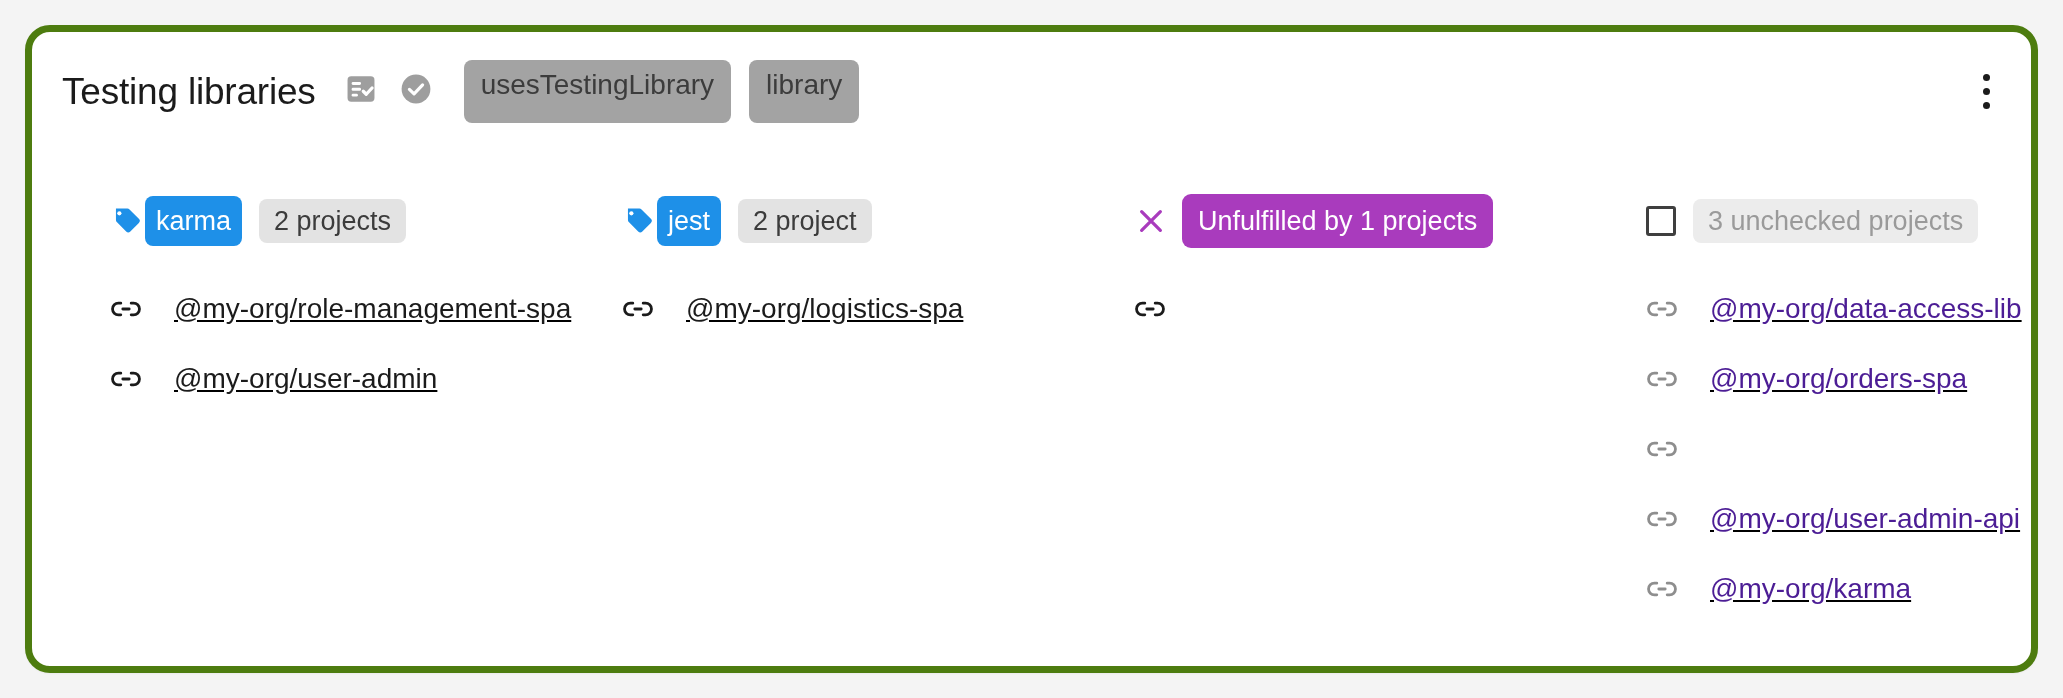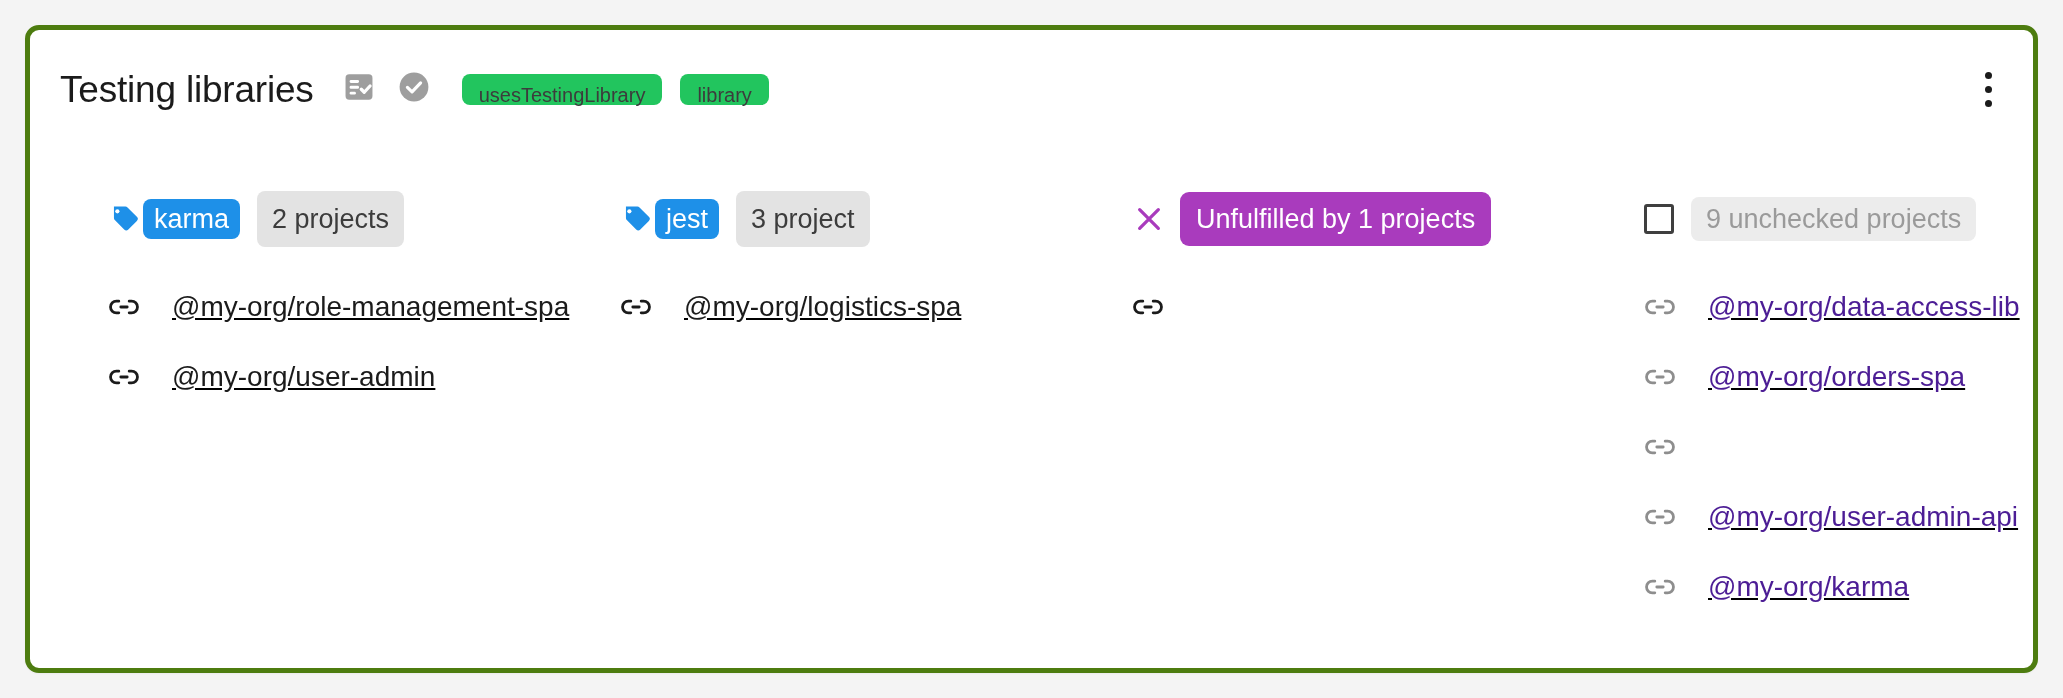--- a/index.html
+++ b/index.html
@@ -21,22 +21,22 @@
   }
 
   
   .card {
     position: absolute;
     left: 25px;
     top: 25px;
     width: 2013px;
     height: 648px;
     background: #ffffff;
-    border: 5px solid #4d7c0f;
-    border-radius: 14px;
+    border: 7px solid #4d7c0f;
+    border-radius: 25px;
     box-shadow: 0 1px 2px rgba(0,0,0,0.04);
   }
 
   
   .card-header {
     position: absolute;
     left: 0; top: 0;
     width: 100%;
     height: 118px;
     display: flex;
@@ -63,26 +63,26 @@
   .icon-gray { display: block; }
 
   .header-chips {
     display: flex;
     align-items: center;
     gap: 18px;
     margin-left: 30px;
   }
 
   .chip {
-    background: #22c55e;
+    background: #a3a3a3;
     border-radius: 8px;
     color: #3c3c3c;
-    font-size: 20px;
-    line-height: 1;
-    padding: 11px 17px 0 17px;
+    font-size: 28px;
+    line-height: 1;
+    padding: 11px 17px 24px 17px;
     white-space: nowrap;
   }
 
   .kebab {
     margin-left: auto;
     width: 34px;
     height: 46px;
     display: flex;
     flex-direction: column;
     align-items: center;
@@ -115,21 +115,21 @@
   .badge-row {
     display: flex;
     align-items: center;
     height: 54px;
     margin-top: 44px;
   }
 
   .tag-badge {
     display: flex;
     align-items: stretch;
-    height: 40px;
+    height: 50px;
   }
   .tag-icon {
     display: flex;
     align-items: center;
     margin-right: 1px;
   }
   .tag-label {
     background: #1e90e8;
     color: #ffffff;
     font-size: 27px;
@@ -141,21 +141,21 @@
     white-space: nowrap;
   }
 
   .count-chip {
     background: #e3e3e3;
     color: #3c3c3c;
     font-size: 27px;
     line-height: 1;
     border-radius: 8px;
     padding: 0 15px;
-    height: 56px;
+    height: 44px;
     display: flex;
     align-items: center;
     margin-left: 17px;
     white-space: nowrap;
   }
 
   .x-icon { display: flex; align-items: center; margin-right: 14px; }
 
   .purple-badge {
     background: #a93bbd;
@@ -303,21 +303,21 @@
         <div class="badge-row">
           <div class="tag-badge">
             <span class="tag-icon">
               <svg width="34" height="34" viewBox="0 0 24 24">
                 <path d="M3.2 3.2h9.1c.55 0 1.08.22 1.47.61l6.6 6.6a2.08 2.08 0 0 1 0 2.94l-6.02 6.02a2.08 2.08 0 0 1-2.94 0l-6.6-6.6a2.08 2.08 0 0 1-.61-1.47V3.2z" fill="#1e90e8"></path>
                 <circle cx="6.6" cy="6.6" r="1.5" fill="#ffffff"></circle>
               </svg>
             </span>
             <span class="tag-label">jest</span>
           </div>
-          <div class="count-chip">3 project</div>
+          <div class="count-chip">2 project</div>
         </div>
 
         <div class="links">
           <div class="link-row">
             <span class="link-icon">
               <svg width="32" height="32" viewBox="0 0 24 24">
                 <path d="M9.6 12h4.8M8.1 7.6H6.3a4.4 4.4 0 0 0 0 8.8h1.8M15.9 7.6h1.8a4.4 4.4 0 0 1 0 8.8h-1.8" stroke="#1b1b1b" stroke-width="2.1" fill="none" stroke-linecap="round"></path>
               </svg>
             </span>
             <span class="link-text">@my-org/logistics-spa</span>
@@ -342,21 +342,21 @@
                 <path d="M9.6 12h4.8M8.1 7.6H6.3a4.4 4.4 0 0 0 0 8.8h1.8M15.9 7.6h1.8a4.4 4.4 0 0 1 0 8.8h-1.8" stroke="#1b1b1b" stroke-width="2.1" fill="none" stroke-linecap="round"></path>
               </svg>
             </span>
           </div>
         </div>
       </div>
 
       <div class="column col-4">
         <div class="badge-row">
           <span class="checkbox-icon"></span>
-          <div class="muted-chip">9 unchecked projects</div>
+          <div class="muted-chip">3 unchecked projects</div>
         </div>
 
         <div class="links">
           <div class="link-row">
             <span class="link-icon">
               <svg width="32" height="32" viewBox="0 0 24 24">
                 <path d="M9.6 12h4.8M8.1 7.6H6.3a4.4 4.4 0 0 0 0 8.8h1.8M15.9 7.6h1.8a4.4 4.4 0 0 1 0 8.8h-1.8" stroke="#8e8e8e" stroke-width="2.1" fill="none" stroke-linecap="round"></path>
               </svg>
             </span>
             <span class="link-text">@my-org/data-access-lib</span>

